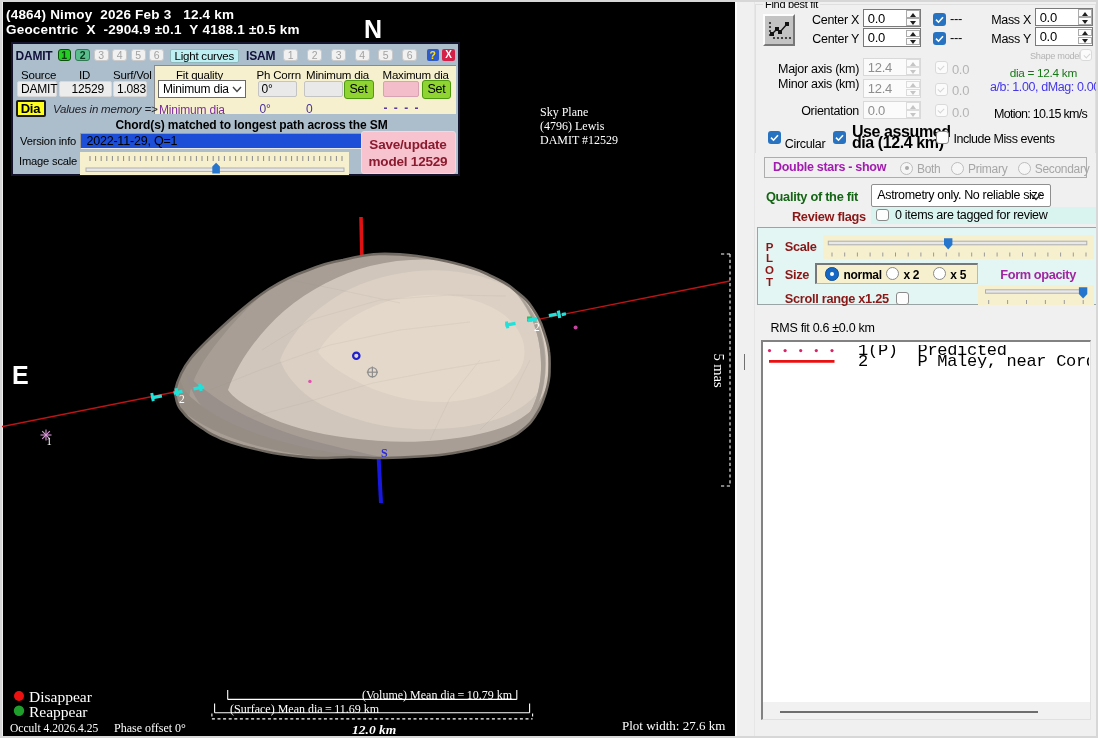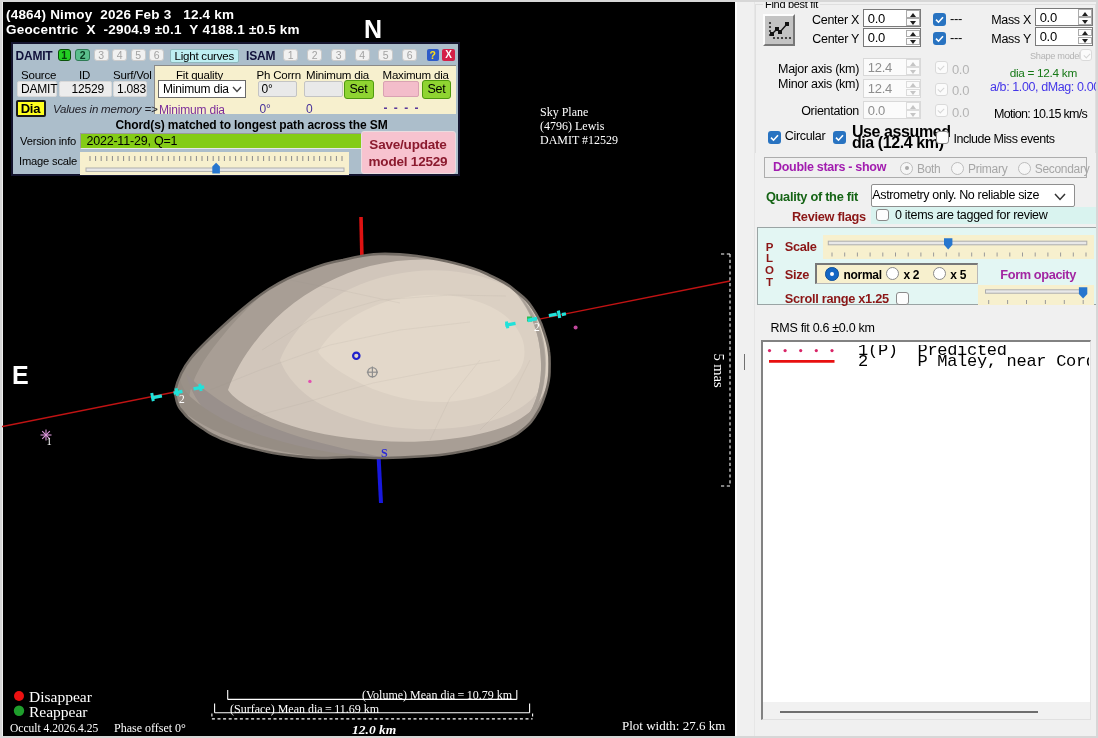--- a/index.html
+++ b/index.html
@@ -249,21 +249,21 @@
   <div class="dabs" style="left:4.5px;top:58px;width:30px;height:17px;background:#FFFF1E;border:2px solid #1A1A1A;border-radius:2px;font-weight:bold;font-size:13px;text-align:center;line-height:13px;">Dia</div>
   <div class="dabs" style="left:42px;top:61px;font-style:italic;font-size:11.5px;color:#22222A;">Values in memory =&gt;</div>
   <div class="dabs" style="left:148px;top:61px;color:#7B2D9B;font-size:12px;">Minimum dia</div>
   <div class="dabs" style="left:248.5px;top:60px;color:#46309B;font-size:12px;">0°</div>
   <div class="dabs" style="left:295px;top:60px;color:#46309B;font-size:12px;">0</div>
   <div class="dabs" style="left:372.5px;top:58.5px;color:#5A3A9B;font-size:12px;font-weight:bold;letter-spacing:1.5px;">- - - -</div>
 
   <div class="dabs" style="left:19.5px;top:75.5px;width:442px;text-align:center;font-weight:bold;font-size:12px;letter-spacing:-0.1px;">Chord(s) matched to longest path across the SM</div>
 
   <div class="dabs" style="left:9px;top:93px;font-size:11.2px;">Version info</div>
-  <div class="dabs" style="left:69.4px;top:91px;width:301px;height:15.5px;background:#84cc16;border-top:1px solid #9A9A9A;border-left:1px solid #9A9A9A;border-bottom:1px solid #E8E8E8;font-size:12.5px;line-height:14px;padding-left:5px;">2022-11-29, Q=1</div>
+  <div class="dabs" style="left:69.4px;top:91px;width:301px;height:15.5px;background:#1d4ed8;border-top:1px solid #9A9A9A;border-left:1px solid #9A9A9A;border-bottom:1px solid #E8E8E8;font-size:12.5px;line-height:14px;padding-left:5px;">2022-11-29, Q=1</div>
   <div class="dabs" style="left:349.5px;top:89px;width:95px;height:43px;background:#F7C3CF;border:1px solid #EADDE0;border-radius:3px;color:#8B1A2E;font-weight:bold;font-size:13.5px;text-align:center;line-height:17px;padding-top:4px;">Save/update<br>model 12529</div>
 
   <div class="dabs" style="left:8px;top:113px;font-size:11.2px;">Image scale</div>
   <div class="dabs" style="left:69.4px;top:110px;width:268.5px;height:22.5px;background:#F7F0CE;">
     <svg width="268" height="22" style="position:absolute;left:0;top:0;">
       <g stroke="#8A8A8A" stroke-width="1">
         <line x1="10" y1="4" x2="10" y2="9"></line>
           <line x1="15.6" y1="4" x2="15.6" y2="9"></line>
           <line x1="21.2" y1="4" x2="21.2" y2="9"></line>
           <line x1="26.8" y1="4" x2="26.8" y2="9"></line>
@@ -395,41 +395,41 @@
         <div class="tu dis"></div>
         <div class="td dis"></div>
       </div></div>
   <div class="cb cbdis" style="left:197.7px;top:104.3px;"></div>
   <div class="lab" style="left:214.9px;top:104.8px;font-size:13px;color:#B4B4B4;">0.0</div>
   <div class="lab" style="left:257px;top:107.3px;font-size:12.5px;letter-spacing:-0.7px;">Motion: 10.15 km/s</div>
 
   <div class="cb cbon" style="left:30.5px;top:131.3px;"><svg width="13" height="13">
         <path d="M3,6.6 L5.5,9.2 L10,4.2" stroke="#fff" stroke-width="1.6" fill="none"></path>
       </svg></div>
-  <div class="lab" style="left:47.7px;top:129px;font-size:12.5px;">Circular</div>
+  <div class="lab" style="left:47.7px;top:137px;font-size:12.5px;">Circular</div>
   <div class="cb cbon" style="left:96.1px;top:131.3px;"><svg width="13" height="13">
         <path d="M3,6.6 L5.5,9.2 L10,4.2" stroke="#fff" stroke-width="1.6" fill="none"></path>
       </svg></div>
   <div class="lab" style="left:114.9px;top:125.5px;font-size:16px;font-weight:bold;line-height:11.5px;letter-spacing:-0.4px;">Use assumed<br><span style="font-weight:bold;">dia (12.4 km)</span></div>
   <div class="cb cboff" style="left:199.3px;top:131.3px;"></div>
   <div class="lab" style="left:216.4px;top:131.8px;font-size:12.5px;letter-spacing:-0.45px;">Include Miss events</div>
 
   <div class="r" style="left:27.4px;top:157.3px;width:322.5px;height:20.5px;border:1px solid #ADADAD;background:#F0F0F0;"></div>
   <div class="lab" style="left:36px;top:160.4px;font-size:12.5px;font-weight:bold;color:#a21caf;">Double stars - show</div>
   <div class="radio radis" style="left:163.3px;top:161.9px;">
       <div style="position:absolute;left:3.5px;top:3.5px;width:4px;height:4px;border-radius:50%;background:#ABABAB;"></div>
     </div>
   <div class="lab" style="left:180px;top:162.4px;font-size:12px;color:#A6A6A6;">Both</div>
   <div class="radio radis" style="left:214.3px;top:161.9px;"></div>
   <div class="lab" style="left:231.1px;top:162.4px;font-size:12px;color:#A6A6A6;">Primary</div>
   <div class="radio radis" style="left:281.4px;top:161.9px;"></div>
   <div class="lab" style="left:297.7px;top:162.4px;font-size:12px;color:#A6A6A6;">Secondary</div>
 
   <div class="lab" style="left:28.9px;top:189px;font-size:12.8px;font-weight:bold;color:#156415;">Quality of the fit</div>
-  <div class="r" style="left:134.3px;top:183.5px;width:204px;height:23px;background:#fff;border:1px solid #8F8F8F;border-radius:2px;font-size:12.5px;line-height:21px;letter-spacing:-0.35px;">Astrometry only. No reliable size
+  <div class="r" style="left:134.3px;top:183.5px;width:180px;height:23px;background:#fff;border:1px solid #8F8F8F;border-radius:2px;font-size:12.5px;line-height:21px;padding-left:5px;letter-spacing:-0.35px;">Astrometry only. No reliable size
     <svg style="position:absolute;right:8px;top:8px;" width="12" height="8">
         <path d="M1,1 L6,6.4 L11,1" stroke="#333" stroke-width="1.5" fill="none"></path>
       </svg>
   </div>
   <div class="lab dred" style="left:54.9px;top:209.2px;font-size:12.8px;">Review flags</div>
   <div class="r" style="left:134.3px;top:206.5px;width:227px;height:17px;background:#D9F3EF;"></div>
   <div class="cb cboff" style="left:139.3px;top:208.9px;width:12.5px;height:12.5px;"></div>
   <div class="lab" style="left:158px;top:207.9px;font-size:12.5px;">0 items are tagged for review</div>
 
   <div class="r" style="left:19.6px;top:227.3px;width:340px;height:78px;background:#E3F6F3;border:1px solid #9AA4A4;"></div>

